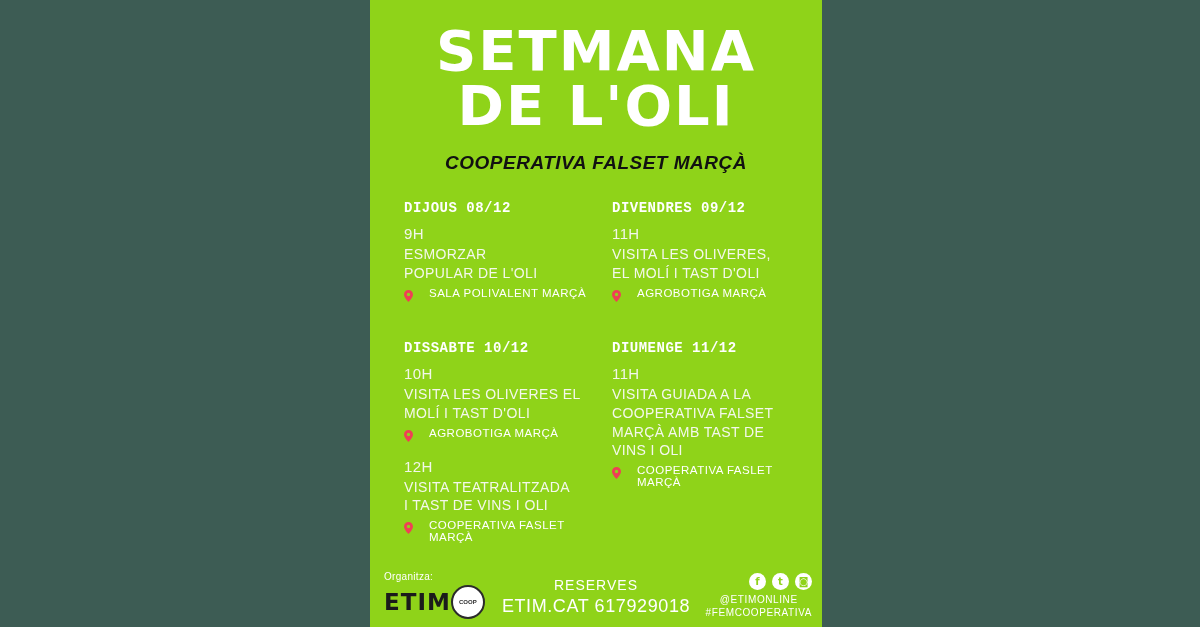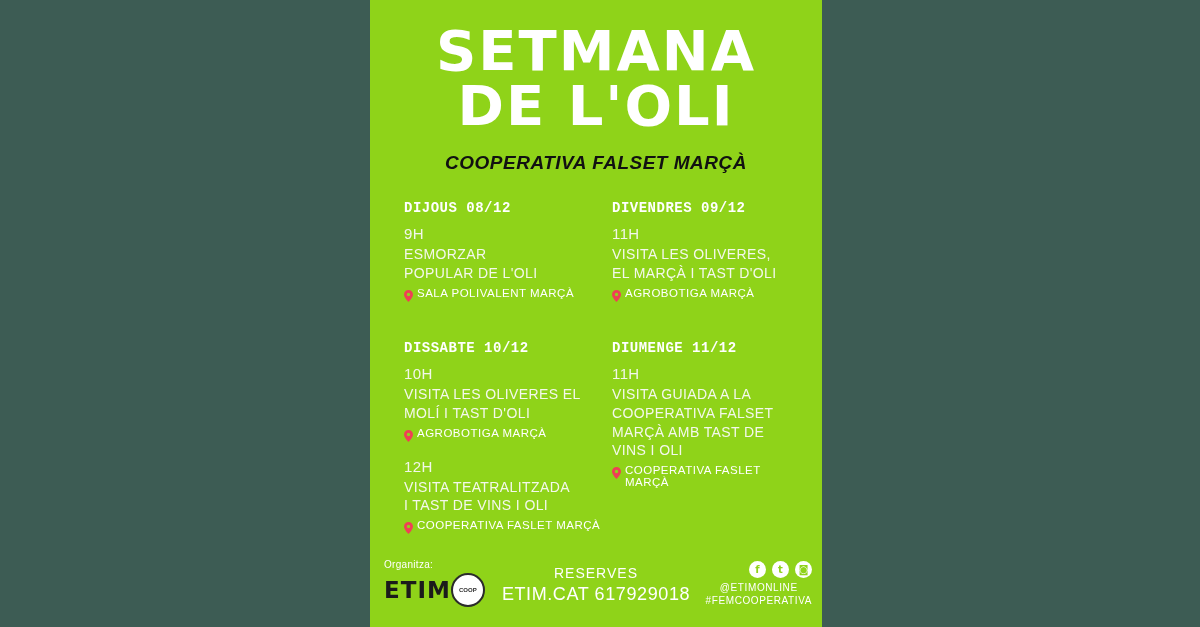--- a/index.html
+++ b/index.html
@@ -95,37 +95,37 @@
     font-size: 14px;
     line-height: 1.35;
     color: #f4f8ec;
     letter-spacing: 0.4px;
     margin-bottom: 4px;
     white-space: pre-line;
   }
   .event-place {
     display: flex;
     align-items: flex-start;
-    gap: 4px;
+    gap: 16px;
   }
   .pin {
     flex: 0 0 auto;
     margin-top: 1px;
   }
   .event-place-text {
     font-family: "Liberation Sans", sans-serif;
     font-size: 11.5px;
     color: #ffffff;
     letter-spacing: 0.5px;
   }
   
   .footer {
     position: absolute;
     left: 0;
-    bottom: 12px;
+    bottom: 0;
     width: 452px;
     height: 66px;
   }
   .footer-left {
     position: absolute;
     left: 14px;
     bottom: 8px;
     width: 150px;
   }
   .organiza {
@@ -247,21 +247,21 @@
             <span class="event-place-text">SALA POLIVALENT MARÇÀ</span>
           </div>
         </div>
       </div>
 
       <div class="day-block">
         <div class="day-title">DIVENDRES 09/12</div>
         <div class="event">
           <div class="event-hour">11H</div>
           <div class="event-desc">VISITA LES OLIVERES,
-EL MARÇÀ I TAST D'OLI</div>
+EL MOLÍ I TAST D'OLI</div>
           <div class="event-place">
             <span class="pin">
               <svg width="9" height="12" viewBox="0 0 9 12">
                   <path d="M4.5 0C2 0 0 2 0 4.5 0 7.8 4.5 12 4.5 12S9 7.8 9 4.5C9 2 7 0 4.5 0zm0 6.2A1.7 1.7 0 1 1 4.5 2.8a1.7 1.7 0 0 1 0 3.4z" fill="#ef4056"></path>
                 </svg>
             </span>
             <span class="event-place-text">AGROBOTIGA MARÇÀ</span>
           </div>
         </div>
       </div>

